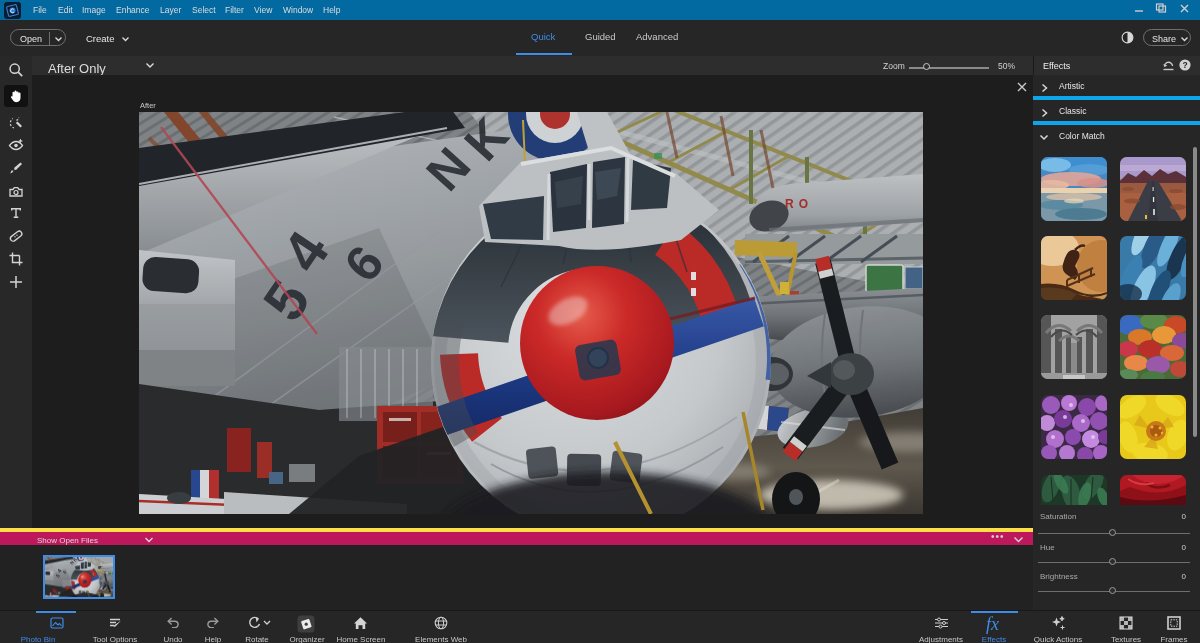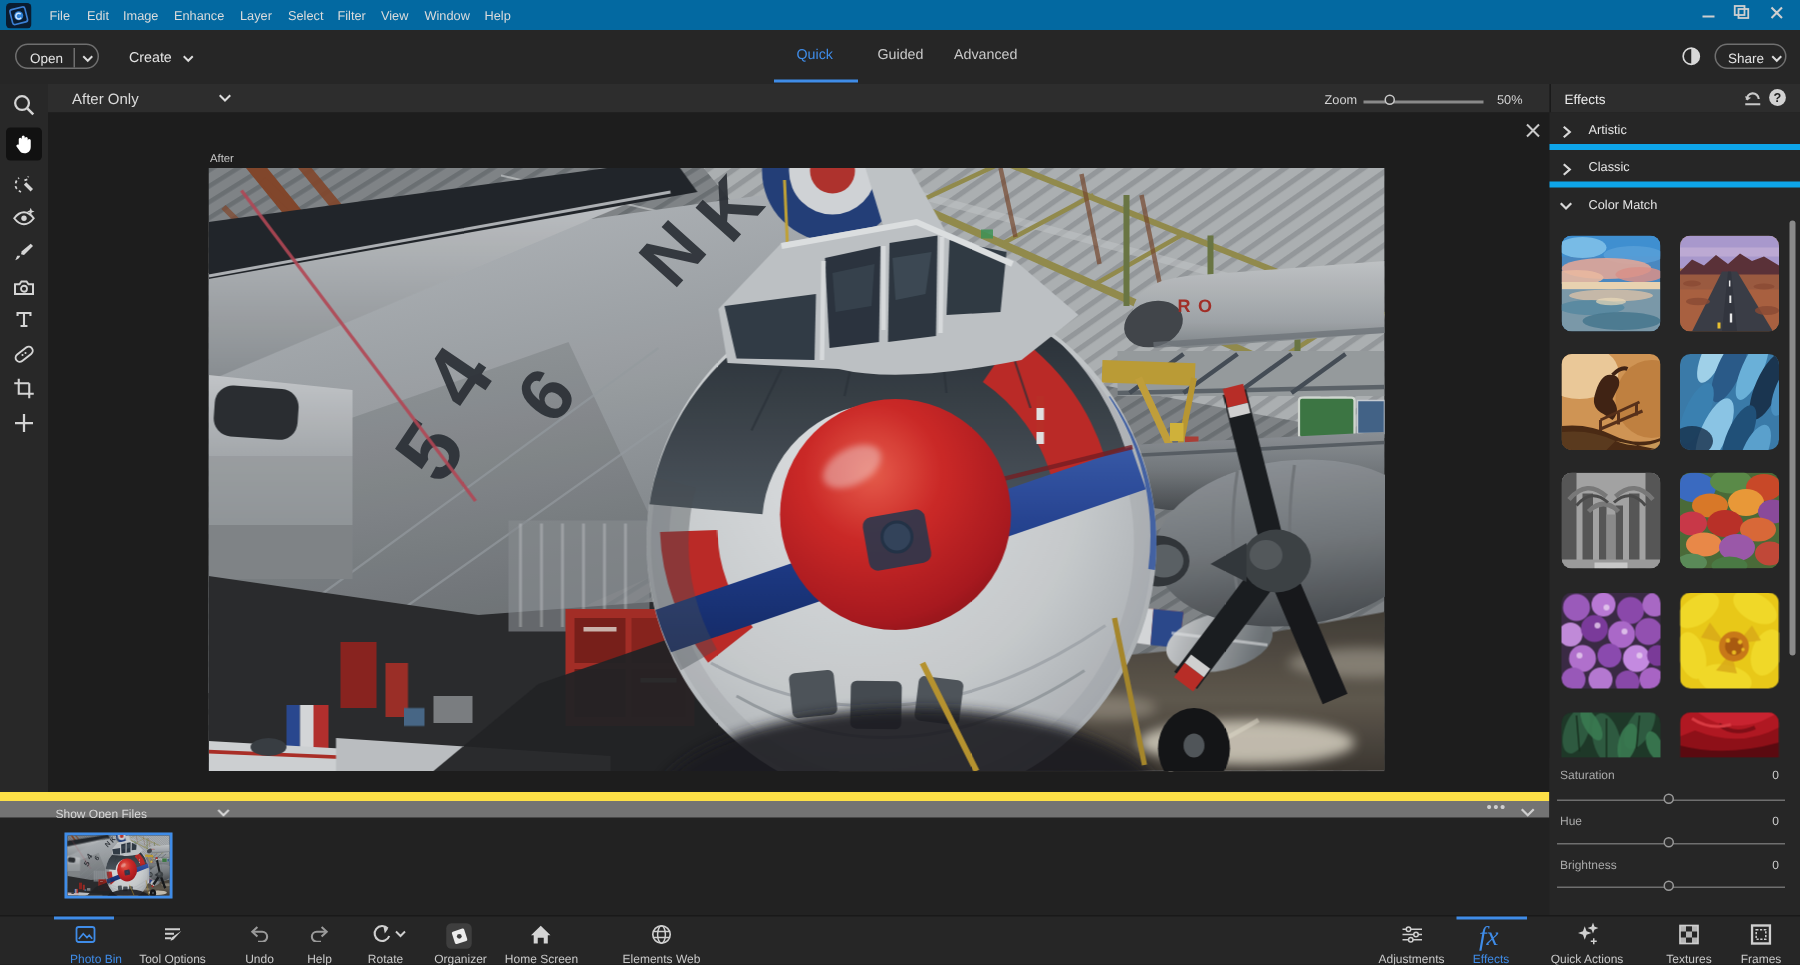--- a/index.html
+++ b/index.html
@@ -13,21 +13,21 @@
 .pill{position:absolute;border:1px solid #6f6f6f;border-radius:10px;color:#e4e4e4;font-size:9px}
 .tab{position:absolute;top:11px;font-size:9.5px;color:#c9c9c9}
 
 #bar3{left:32px;top:56px;width:1001px;height:19px;background:#2d2d2d}
 #rphead{left:1033px;top:56px;width:167px;height:19px;background:#2d2d2d;border-left:1px solid #1a1a1a}
 
 #toolbar{left:0;top:56px;width:32px;height:472px;background:#282828}
 
 #canvas{left:32px;top:75px;width:1001px;height:453px;background:#1d1d1d}
 
-#showbar{left:0;top:528px;width:1033px;height:17px;background:#737373;border-top:6px solid #fde047}
+#showbar{left:0;top:528px;width:1033px;height:17px;background:#be185d;border-top:4px solid #fde047}
 #bin{left:0;top:545px;width:1033px;height:65px;background:#222222}
 
 #rpanel{left:1033px;top:75px;width:167px;height:535px;background:#262626}
 .rprow{position:absolute;left:0;width:167px;height:25px;border-bottom:4px solid #0ea5e9;color:#e6e6e6;font-size:8.5px}
 .thumb{position:absolute;width:66px;height:64px;border-radius:7px;overflow:hidden}
 .sl{position:absolute;left:5px;width:157px;color:#a9a9a9;font-size:8px}
 .sltrack{position:absolute;left:5px;width:152px;height:1px;background:#6f6f6f}
 .slknob{position:absolute;width:7px;height:7px;border-radius:50%;background:#2d2d2d;border:1px solid #9a9a9a}
 
 #taskbar{left:0;top:610px;width:1200px;height:33px;background:#262626;border-top:1px solid #191919}
@@ -83,21 +83,21 @@
   </svg>
   <div class="pill" style="left:1143px;top:9px;width:48px;height:17px">
     <span class="abs" style="left:8px;top:3.5px">Share</span>
     <svg class="abs" style="left:36px;top:6px" width="9" height="6" viewBox="0 0 9 6">
           <path d="M1.5 1.5l3 3 3-3" fill="none" stroke="#dcdcdc" stroke-width="1.3"></path>
         </svg>
   </div>
 </div>
 
 <div class="abs" id="bar3">
-  <span class="abs" style="left:16px;top:5px;font-size:10px;color:#dcdcdc">After Only</span>
+  <span class="abs" style="left:16px;top:5px;font-size:13px;color:#dcdcdc">After Only</span>
   <svg class="abs" style="left:113px;top:6px" width="10" height="7" viewBox="0 0 10 7">
         <path d="M1.5 1.5l3.5 3.5 3.5-3.5" fill="none" stroke="#dcdcdc" stroke-width="1.4"></path>
       </svg>
   <span class="abs" style="left:851px;top:5px;font-size:8.5px;color:#d2d2d2">Zoom</span>
   <div class="abs" style="left:877px;top:11px;width:80px;height:1.5px;background:#8a8a8a"></div>
   <div class="abs" style="left:891px;top:7px;width:7px;height:7px;border-radius:50%;background:#2d2d2d;border:1.3px solid #c9c9c9"></div>
   <span class="abs" style="left:966px;top:5px;font-size:8.5px;color:#d2d2d2">50%</span>
 </div>
 <div class="abs" id="rphead">
   <span class="abs" style="left:9px;top:5px;font-size:9px;color:#ececec">Effects</span>
@@ -687,21 +687,21 @@
   <div class="sl" style="top:497px">
         <span style="position:absolute;left:2px">Brightness</span>
         <span style="position:absolute;right:9px;color:#cfcfcf">0</span>
       </div>
   <div class="sltrack" style="top:516px"></div>
       <div class="slknob" style="left:76px;top:512px"></div>
 </div>
 
 <div class="abs" id="taskbar">
   <div class="abs" style="left:36px;top:0px;width:40px;height:2px;background:#3f8ce8"></div>
-  <div class="tbitem" style="left:34px;top:24px;width:60px;color:#3f8ce8">Photo Bin</div>
+  <div class="tbitem" style="left:8px;top:24px;width:60px;color:#3f8ce8">Photo Bin</div>
   <svg class="abs" style="left:50px;top:6px" width="14" height="12" viewBox="0 0 14 12">
     <rect x="1" y="1" width="12" height="10" rx="1.5" fill="none" stroke="#3f8ce8" stroke-width="1.2"></rect>
     <path d="M2.5 9l3-3.5 2.5 2.5 1.5-1.5 2 2.3" fill="none" stroke="#3f8ce8" stroke-width="1.1"></path>
   </svg>
   <div class="tbitem" style="left:80px;top:24px;width:70px">Tool Options</div>
   <svg class="abs" style="left:108px;top:6px" width="14" height="12" viewBox="0 0 14 12">
     <path d="M2 2.5h10M2 5.5h6M2 8.5h4" stroke="#cfcfcf" stroke-width="1.3"></path>
     <path d="M13 3.5l-5.5 6-1.8.6.5-1.9z" fill="#cfcfcf"></path>
   </svg>
 

